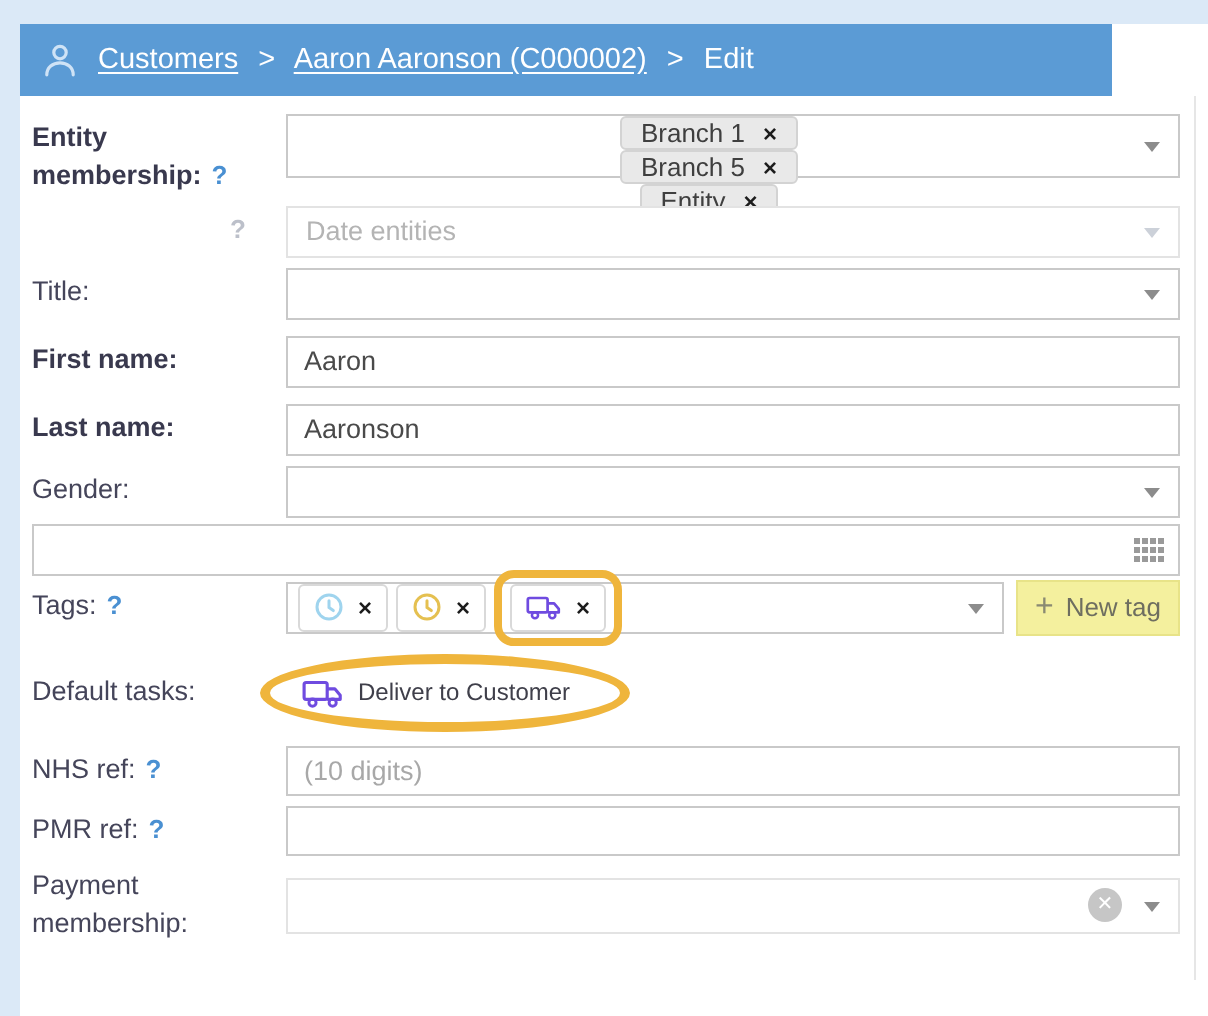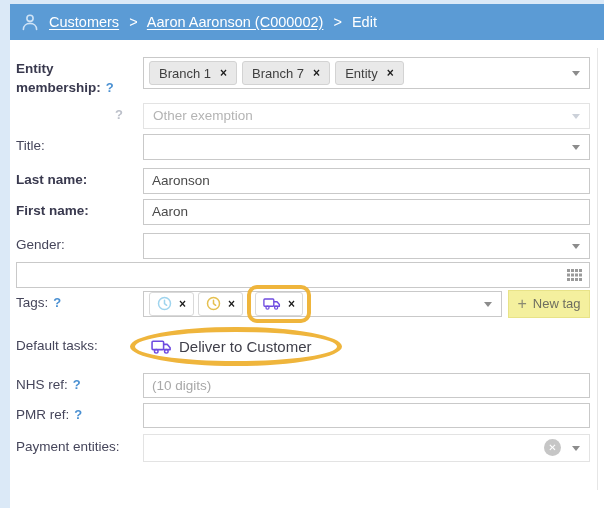--- a/index.html
+++ b/index.html
@@ -5,21 +5,21 @@
   html,body{margin:0;padding:0;}
   body{
     width:604px;height:508px;position:relative;overflow:hidden;
     background:#ffffff;
     font-family:"Liberation Sans","DejaVu Sans",sans-serif;
     -webkit-font-smoothing:antialiased;
   }
   .top-strip{position:absolute;top:0;left:0;width:604px;height:12px;background:#dbe9f7;}
   .left-strip{position:absolute;top:12px;left:0;width:10px;height:496px;background:#dbe9f7;}
   .header{
-    position:absolute;top:4px;left:10px;width:594px;height:36px;
+    position:absolute;top:12px;left:10px;width:546px;height:36px;
     background:#5b9bd5;display:flex;align-items:center;color:#fff;
   }
   .person{margin:0 9px 0 10px;flex:none;display:flex;}
   .crumb{font-size:14.5px;white-space:nowrap;}
   .crumb a{color:#fff;text-decoration:underline;text-underline-offset:2px;cursor:pointer;}
   .crumb .sep{margin:0 6px;}
   .content{
     position:absolute;top:48px;left:10px;width:588px;height:442px;
     box-sizing:border-box;background:#fff;border-right:1px solid #e6e6e6;
     padding:9px 7px 0 6px;
@@ -30,21 +30,21 @@
   .label.bold{font-weight:700;color:#39394e;}
   .label.right{text-align:right;padding-right:20px;}
   .help{color:#4a90d2;font-weight:700;font-size:13px;margin-left:5px;cursor:pointer;}
   .help.gray{color:#bcc0ca;margin-left:0;}
   .farea{flex:1;min-width:0;display:flex;align-items:center;position:relative;}
   .box{
     position:relative;flex:1;min-width:0;height:26px;box-sizing:border-box;
     border:1px solid #c9c9c9;background:#fff;display:flex;align-items:center;
     padding:0 24px 0 5px;overflow:visible;
   }
-  .box.tall{height:32px;}
+  .box.tall{height:32px;flex-direction:column;}
   .box.h28{height:28px;}
   .box.disabled{border-color:#e3e3e3;}
   .ph{color:#b4b4b4;font-size:13.5px;padding-left:4px;}
   .dd-arrow{
     position:absolute;right:9px;top:50%;margin-top:-2px;width:0;height:0;
     border-left:4.5px solid transparent;border-right:4.5px solid transparent;
     border-top:5px solid #8c8c8c;cursor:pointer;
   }
   .dd-arrow.light{border-top-color:#ccd1d9;}
   input.txt{
@@ -71,21 +71,21 @@
   .ring .tchip{margin-right:0;}
   .newtag{
     flex:none;width:82px;height:28px;margin-left:6px;box-sizing:border-box;
     background:#f4f09e;border:1px solid #e8e388;color:#6e6e60;font-size:13px;
     display:flex;align-items:center;justify-content:center;gap:6px;cursor:pointer;
   }
   .newtag .plus{font-size:16px;font-weight:400;color:#8a8a72;line-height:1;}
   .cal{position:absolute;right:7px;top:50%;margin-top:-6px;display:flex;cursor:pointer;}
   .dt-wrap{position:relative;display:inline-block;margin-left:-4px;}
   .dt-oval{position:absolute;left:-9px;right:-10px;top:-1px;bottom:-1px;border:5px solid #efb53c;border-radius:50%;pointer-events:none;}
-  .dt-inner{display:flex;align-items:center;gap:7px;font-size:15px;color:#3f3f4a;padding:10px 20px 10px 12px;white-space:nowrap;}
+  .dt-inner{display:flex;align-items:center;gap:7px;font-size:12px;color:#3f3f4a;padding:10px 20px 10px 12px;white-space:nowrap;}
   .clear-circle{
     position:absolute;right:28px;top:50%;margin-top:-8.5px;width:17px;height:17px;border-radius:50%;
     background:#c6c6c6;color:#fff;font-size:10px;font-weight:700;line-height:17px;text-align:center;cursor:pointer;
   }
   .mb5{margin-bottom:5px;}.mb4{margin-bottom:8px;}.mb3{margin-bottom:3px;}
   .mb2{margin-bottom:2px;}.mb8{margin-bottom:10px;}.mb6{margin-bottom:6px;justify-content:center;}
 </style>
 </head>
 <body>
 
@@ -112,62 +112,62 @@
 
   <div class="row top mb5">
     <div class="label bold" style="padding-top:3px;"><span>Entity membership:</span><span class="help">?</span></div>
     <div class="farea">
       <div class="box tall">
         <span class="echip">
           <span>Branch 1</span>
           <span class="chip-x">×</span>
         </span>
         <span class="echip">
-          <span>Branch 7</span>
+          <span>Branch 5</span>
           <span class="chip-x">×</span>
         </span>
         <span class="echip">
           <span>Entity</span>
           <span class="chip-x">×</span>
         </span>
         <span class="dd-arrow"></span>
       </div>
     </div>
   </div>
 
   <div class="row mb5">
     <div class="label right"><span class="help gray">?</span></div>
     <div class="farea">
       <div class="box disabled">
-        <span class="ph">Other exemption</span>
+        <span class="ph">Date entities</span>
         <span class="dd-arrow light"></span>
       </div>
     </div>
   </div>
 
   <div class="row mb4">
     <div class="label">Title:</div>
     <div class="farea">
       <div class="box">
         <span class="dd-arrow"></span>
       </div>
     </div>
   </div>
 
+  <div class="row mb4">
+    <div class="label bold">First name:</div>
+    <div class="farea">
+      <input class="txt" type="text" value="Aaron" style="">
+    </div>
+  </div>
+
   <div class="row mb5">
     <div class="label bold">Last name:</div>
     <div class="farea">
       <input class="txt" type="text" value="Aaronson" style="">
-    </div>
-  </div>
-
-  <div class="row mb4">
-    <div class="label bold">First name:</div>
-    <div class="farea">
-      <input class="txt" type="text" value="Aaron" style="">
     </div>
   </div>
 
   <div class="row mb3">
     <div class="label">Gender:</div>
     <div class="farea">
       <div class="box">
         <span class="dd-arrow"></span>
       </div>
     </div>
@@ -270,21 +270,21 @@
   </div>
 
   <div class="row mb6">
     <div class="label"><span>PMR ref:</span><span class="help">?</span></div>
     <div class="farea">
       <input class="txt h25" type="text" style="">
     </div>
   </div>
 
   <div class="row">
-    <div class="label">Payment entities:</div>
+    <div class="label">Payment membership:</div>
     <div class="farea">
       <div class="box h28 disabled">
         <span class="clear-circle">✕</span>
         <span class="dd-arrow"></span>
       </div>
     </div>
   </div>
 
 </div>
 

